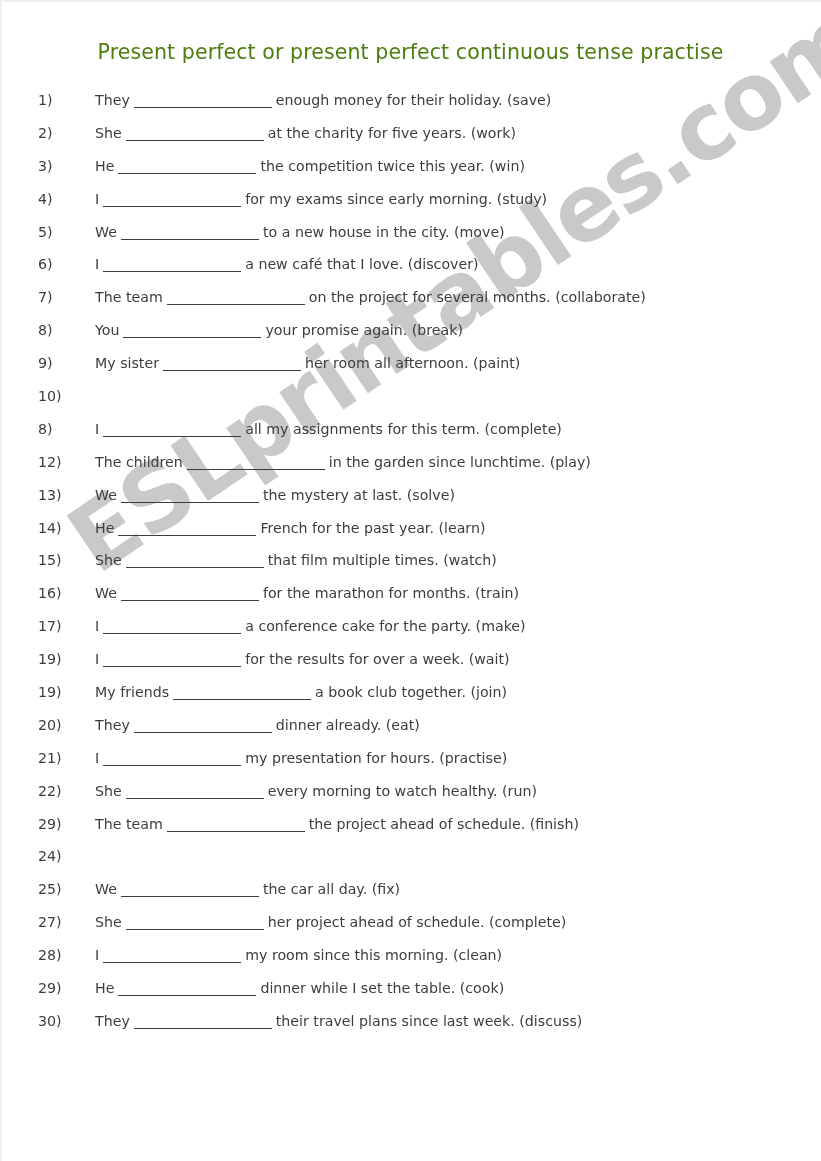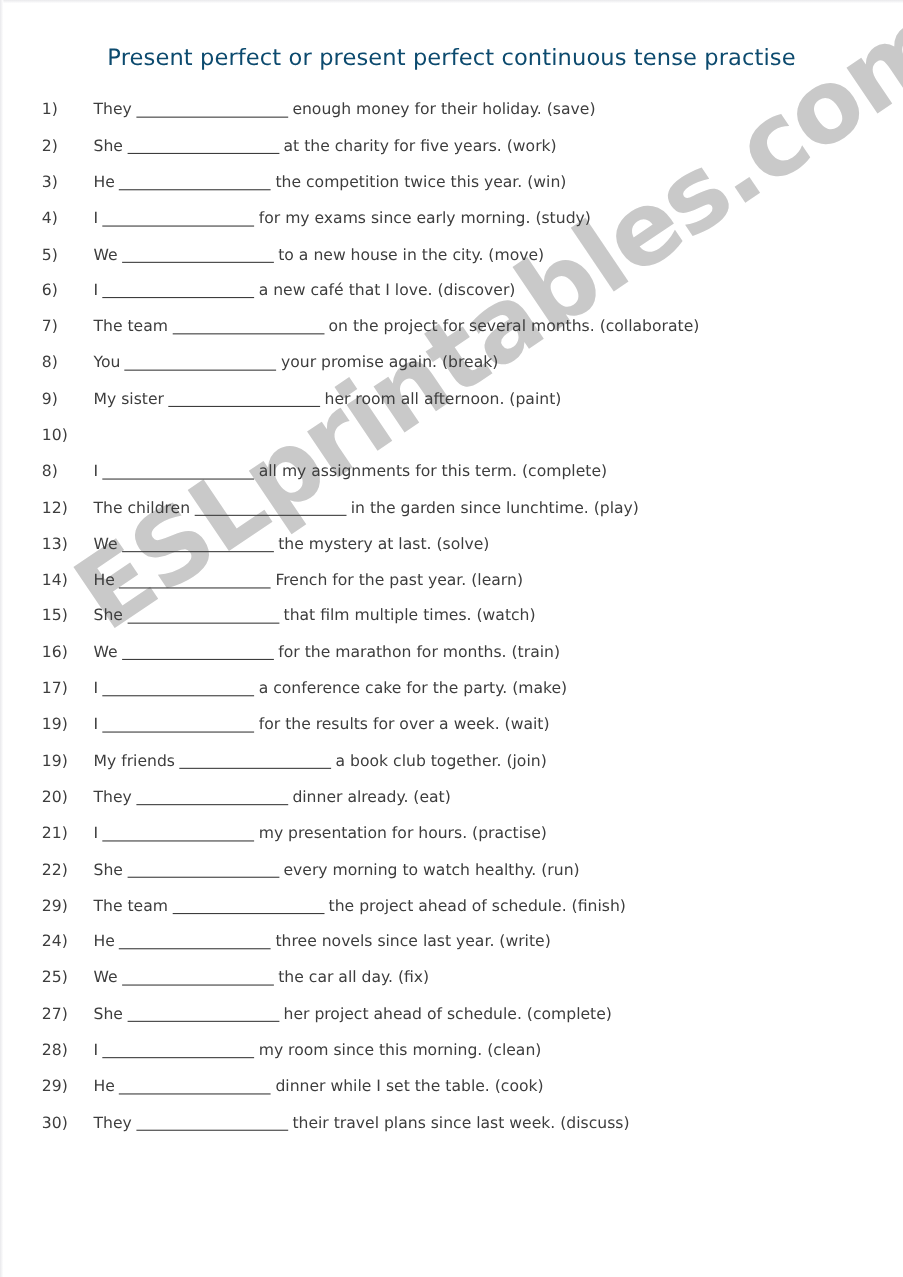--- a/index.html
+++ b/index.html
@@ -71,21 +71,21 @@
   }
 
   #page-title {
     position: absolute;
     top: 40px;
     left: 0;
     width: 821px;
     text-align: center;
     font-family: "DejaVu Sans", sans-serif;
     font-size: 20.5px;
-    color: #0c4a6e;
+    color: #4d7c0f;
     letter-spacing: 0.1px;
     white-space: nowrap;
   }
 
   #exercise-list {
     position: absolute;
     top: 84px;
     left: 0;
     width: 821px;
   }
@@ -103,21 +103,21 @@
   .item-number {
     position: absolute;
     left: 38px;
     top: 0;
     width: 36px;
     text-align: left;
   }
 
   .item-sentence {
     position: absolute;
-    left: 85px;
+    left: 95px;
     top: 0;
     white-space: nowrap;
   }
 
   .blank-line {
     display: inline-block;
     width: 138px;
     border-bottom: 1.3px solid #3d3d3d;
     vertical-align: -3px;
     margin: 0 4px;
@@ -224,21 +224,20 @@
         <div class="exercise-row">
           <span class="item-number">22)</span>
           <span class="item-sentence"><span>She</span><span class="blank-line"></span><span>every morning to watch healthy. (run)</span></span>
         </div>
         <div class="exercise-row">
           <span class="item-number">29)</span>
           <span class="item-sentence"><span>The team</span><span class="blank-line"></span><span>the project ahead of schedule. (finish)</span></span>
         </div>
         <div class="exercise-row">
           <span class="item-number">24)</span>
-          <span class="item-sentence"><span>He</span><span class="blank-line"></span><span>three novels since last year. (write)</span></span>
         </div>
         <div class="exercise-row">
           <span class="item-number">25)</span>
           <span class="item-sentence"><span>We</span><span class="blank-line"></span><span>the car all day. (fix)</span></span>
         </div>
         <div class="exercise-row">
           <span class="item-number">27)</span>
           <span class="item-sentence"><span>She</span><span class="blank-line"></span><span>her project ahead of schedule. (complete)</span></span>
         </div>
         <div class="exercise-row">

